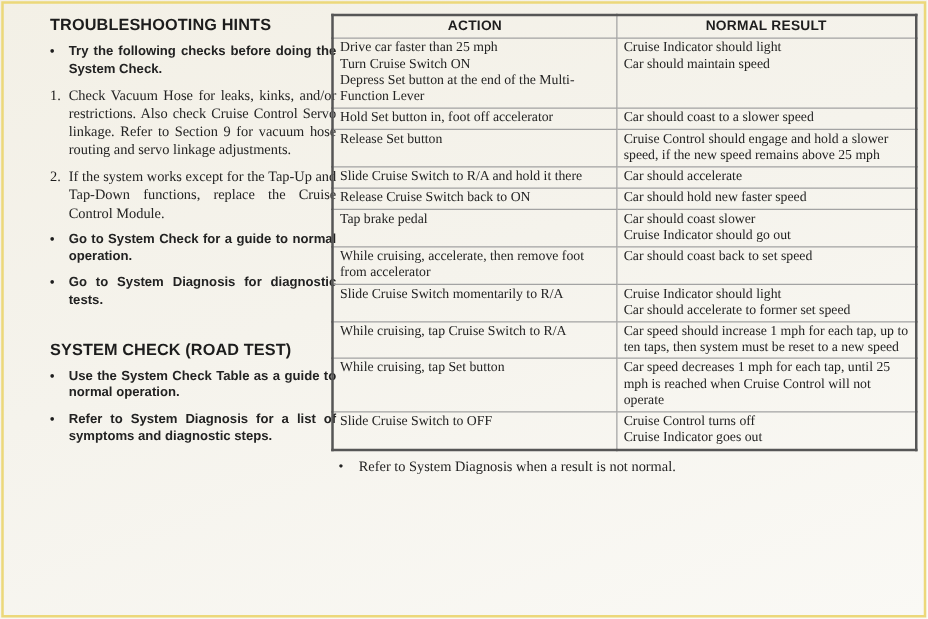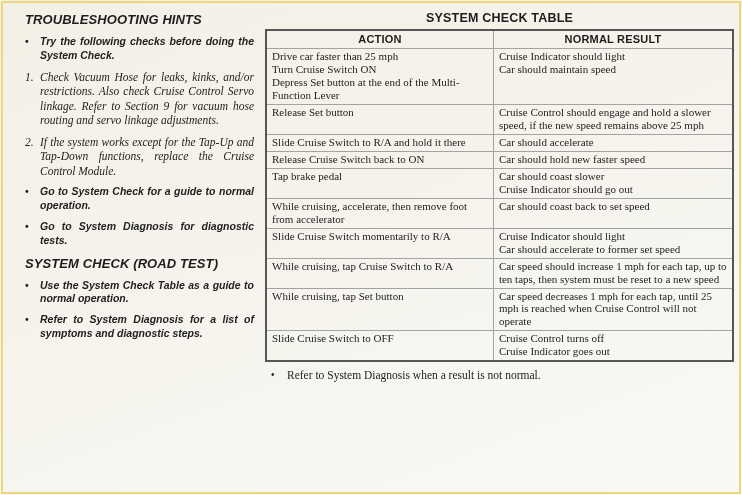--- a/index.html
+++ b/index.html
@@ -18,35 +18,34 @@
   .frame {
     position: absolute;
     left: 1px; top: 1px; right: 1px; bottom: 1px;
     border: 2px solid #ecd87a;
     pointer-events: none;
   }
 
   
   .left-col {
     position: absolute;
-    left: 25px;
+    left: 40px;
     top: 12px;
     width: 229px;
-    font-style: italic;
   }
   .section-heading {
     font-family: "Liberation Sans", sans-serif;
     font-weight: bold;
     font-size: 13px;
     letter-spacing: 0.1px;
     color: #1d1d1d;
     margin: 0 0 8px 0;
   }
   .section-heading.second {
-    margin-top: 8px;
+    margin-top: 24px;
   }
   .item {
     display: flex;
     margin-bottom: 7px;
   }
   .item .marker {
     flex: 0 0 15px;
     color: #1d1d1d;
   }
   .item .txt {
@@ -167,21 +166,20 @@
         <span class="txt">Use the System Check Table as a guide to normal operation.</span>
       </div>
       <div class="item bullet-item">
         <span class="marker">•</span>
         <span class="txt">Refer to System Diagnosis for a list of symptoms and diagnostic steps.</span>
       </div>
     </div>
 </div>
 
 <div class="right-col">
-  <div class="table-title">SYSTEM CHECK TABLE</div>
 
   <table class="check-table">
     <colgroup>
       <col class="action-col">
       <col class="result-col">
     </colgroup>
     <thead>
       <tr>
         <th>ACTION</th>
         <th>NORMAL RESULT</th>
@@ -189,20 +187,24 @@
     </thead>
     <tbody id="table-body">
         <tr>
           <td>Drive car faster than 25 mph
 Turn Cruise Switch ON
 Depress Set button at the end of the Multi-Function Lever</td>
           <td>Cruise Indicator should light
 Car should maintain speed</td>
         </tr>
         <tr>
+          <td>Hold Set button in, foot off accelerator</td>
+          <td>Car should coast to a slower speed</td>
+        </tr>
+        <tr>
           <td>Release Set button</td>
           <td>Cruise Control should engage and hold a slower speed, if the new speed remains above 25 mph</td>
         </tr>
         <tr>
           <td>Slide Cruise Switch to R/A and hold it there</td>
           <td>Car should accelerate</td>
         </tr>
         <tr>
           <td>Release Cruise Switch back to ON</td>
           <td>Car should hold new faster speed</td>

